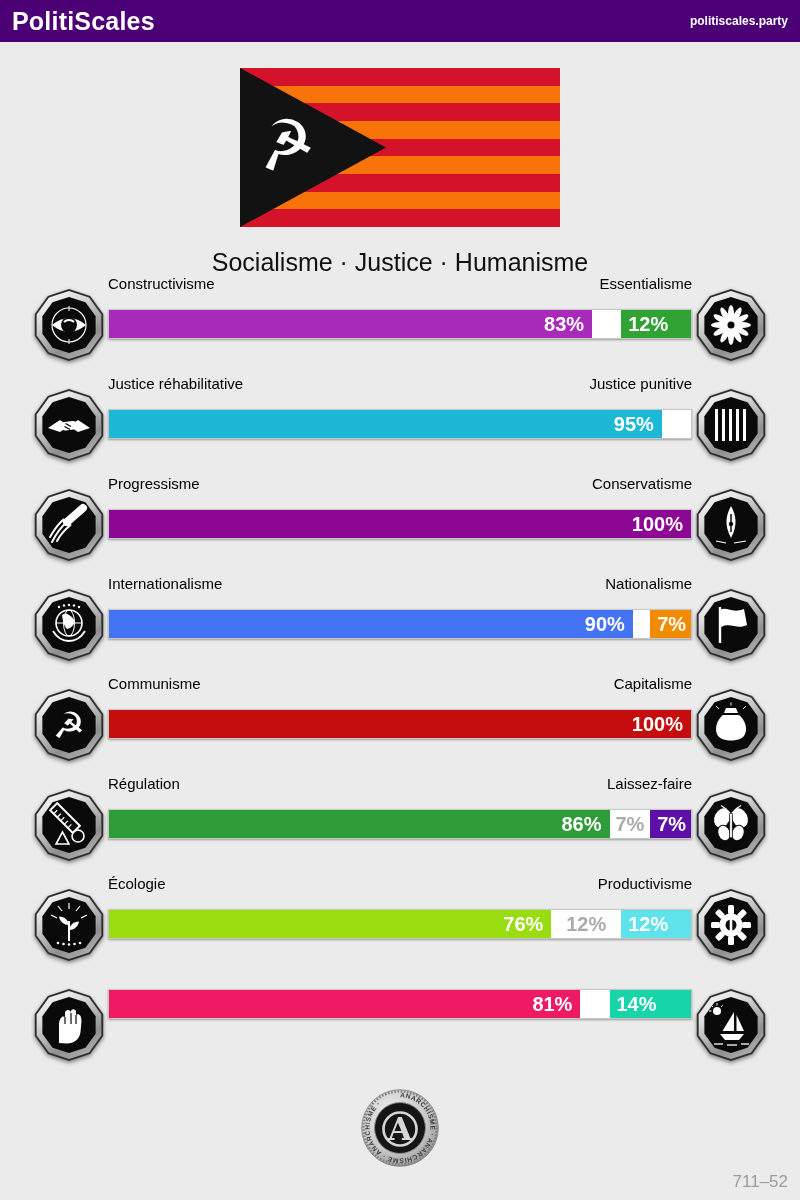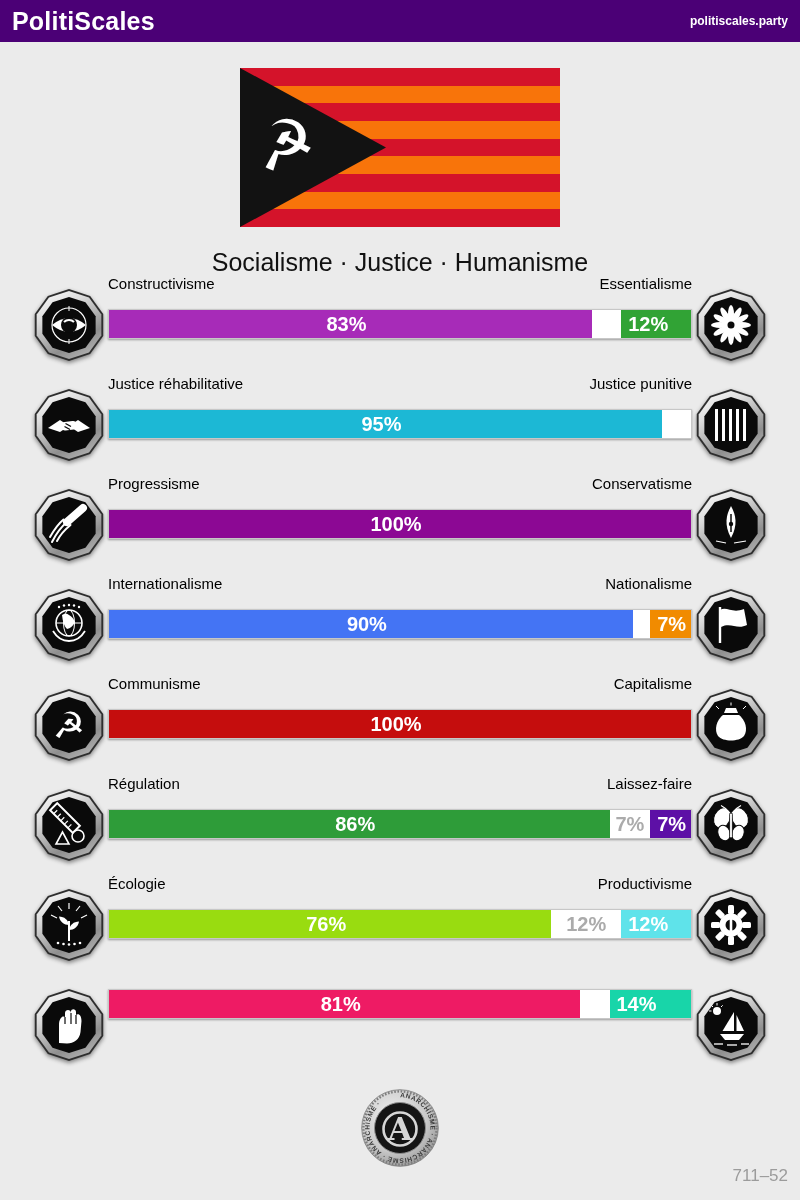--- a/index.html
+++ b/index.html
@@ -59,30 +59,30 @@
     font-size:15px; color:#000; line-height:15px;
   }
   .bar {
     height:30px; display:flex; width:100%;
     border:1px solid rgba(0,0,0,0.22);
     box-shadow:0 1px 2px rgba(0,0,0,0.35);
     background:#fff;
   }
   .seg { height:100%; display:flex; align-items:center; overflow:hidden; }
   .seg span { font-size:20px; font-weight:bold; color:#fff; white-space:nowrap; }
-  .seg-left  { justify-content:center; }
+  .seg-left  { justify-content:flex-end; }
   .seg-left span  { padding-right:8px; }
   .seg-right { justify-content:flex-start; }
   .seg-right span { padding-left:7px; }
   .seg-mid   { justify-content:center; background:#fff; }
   .seg-mid span { color:#ABABAB; }
   
   .footer-seal { display:flex; justify-content:center; margin-top:2px; }
   .code {
-    position:absolute; right:12px; bottom:14px;
+    position:absolute; right:12px; bottom:8px;
     color:#9b9b9b; font-size:17px;
   }
 </style>
 </head>
 <body>
 
 <header class="topbar">
   <div class="brand">PolitiScales</div>
   <div class="site">politiscales.party</div>
 </header>

